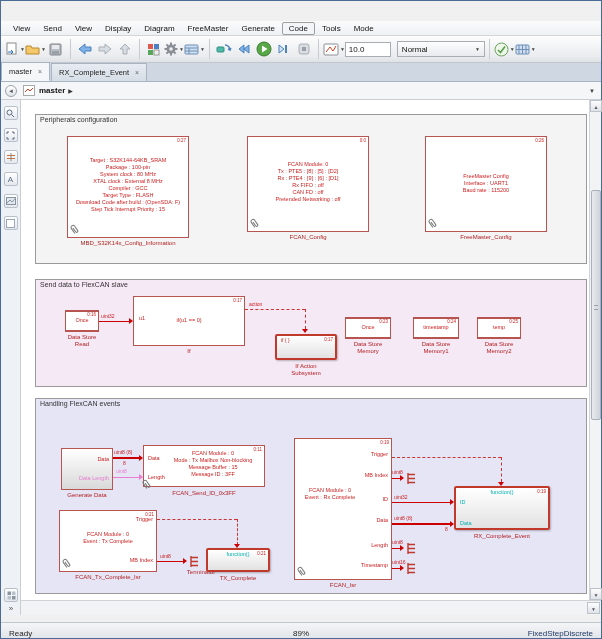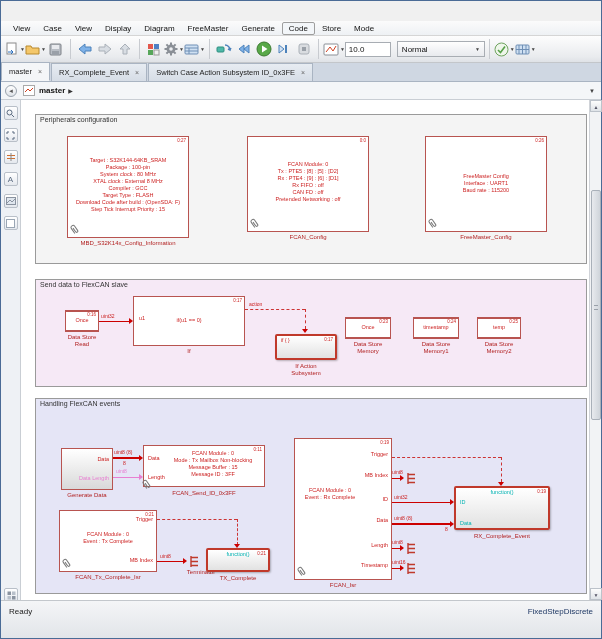--- a/index.html
+++ b/index.html
@@ -93,44 +93,44 @@
   .vscroll { position:absolute; right:0; top:99px; width:12px; bottom:38px; background:#f2f3f5; border-left:1px solid #d0d3d8; }
   .varrow { position:absolute; left:0; width:12px; height:12px; font-size:5px; color:#556; text-align:center; line-height:12px;
     background:linear-gradient(#fdfdfd,#dfe3e8); border:1px solid #bcc2ca; }
   .vthumb { position:absolute; left:1px; width:10px; background:linear-gradient(90deg,#e8eaee,#cfd4da); border:1px solid #a9b0b9; border-radius:2px; }
   .grip { position:absolute; left:2px; right:2px; top:50%; height:5px; border-top:1px solid #9aa1aa; border-bottom:1px solid #9aa1aa; }
   .hscrollrow { position:absolute; left:20px; right:0; bottom:23px; height:15px; background:#f2f3f5; border-top:1px solid #d0d3d8; }
   .hdd { position:absolute; right:1px; top:1px; width:13px; height:12px; font-size:5px; text-align:center; line-height:12px; color:#556;
     background:linear-gradient(#fdfdfd,#dfe3e8); border:1px solid #bcc2ca; }
 
   
-  .statusbar { position:absolute; left:0; right:0; bottom:0; height:38px; background:linear-gradient(#f4f5f7,#e2e5e9);
+  .statusbar { position:absolute; left:0; right:0; bottom:0; height:16px; background:linear-gradient(#f4f5f7,#e2e5e9);
     border-top:1px solid #c3c7cc; font-size:8px; color:#222; }
   .st-left { position:absolute; left:8px; top:6px; }
   .st-center { position:absolute; left:0; right:0; top:6px; text-align:center; }
   .st-right { position:absolute; right:8px; top:6px; color:#1f3864; }
 
   svg { display:block; }
 </style>
 </head>
 <body>
 
 <div class="win">
 
 
   <div class="menubar">
     <span class="menu-item">View</span>
-    <span class="menu-item">Case</span>
+    <span class="menu-item">Send</span>
     <span class="menu-item">View</span>
     <span class="menu-item">Display</span>
     <span class="menu-item">Diagram</span>
     <span class="menu-item">FreeMaster</span>
     <span class="menu-item">Generate</span>
     <span class="menu-item focused">Code</span>
-    <span class="menu-item">Store</span>
+    <span class="menu-item">Tools</span>
     <span class="menu-item">Mode</span>
   </div>
 
   <div class="toolbar">
     <div class="tbtn">
       <svg width="14" height="14">
           <rect x="2" y="1" width="9" height="11" fill="#fff" stroke="#8a8a8a"></rect>
           <path d="M3 10 l5 0 l-2 -2 m2 2 l-2 2" stroke="#2a6fbd" fill="none"></path>
         </svg>
         <span class="caret">▼</span>
@@ -251,24 +251,20 @@
     </div>
   </div>
 
   <div class="tabbar">
     <div class="tab active">
       <span>master</span>
       <span class="x">×</span>
     </div>
     <div class="tab">
       <span>RX_Complete_Event</span>
-      <span class="x">×</span>
-    </div>
-    <div class="tab">
-      <span>Switch Case Action Subsystem ID_0x3FE</span>
       <span class="x">×</span>
     </div>
   </div>
 
   <div class="crumbbar">
     <div class="roundbtn">◂</div>
     <span class="crumb-ic">
       <svg width="10" height="9">
           <rect x="1" y="1" width="8" height="7" fill="#fff"></rect>
           <path d="M1 6 L4 3 L6 5 L9 2" stroke="#d04020" fill="none"></path>
@@ -596,16 +592,17 @@
       </div>
     <div class="varrow" style="bottom:0;">▼</div>
   </div>
 
   <div class="hscrollrow">
     <div class="hdd">▼</div>
   </div>
 
   <div class="statusbar">
     <span class="st-left">Ready</span>
+    <span class="st-center">89%</span>
     <span class="st-right">FixedStepDiscrete</span>
   </div>
 
 </div>
 
 </body></html>

